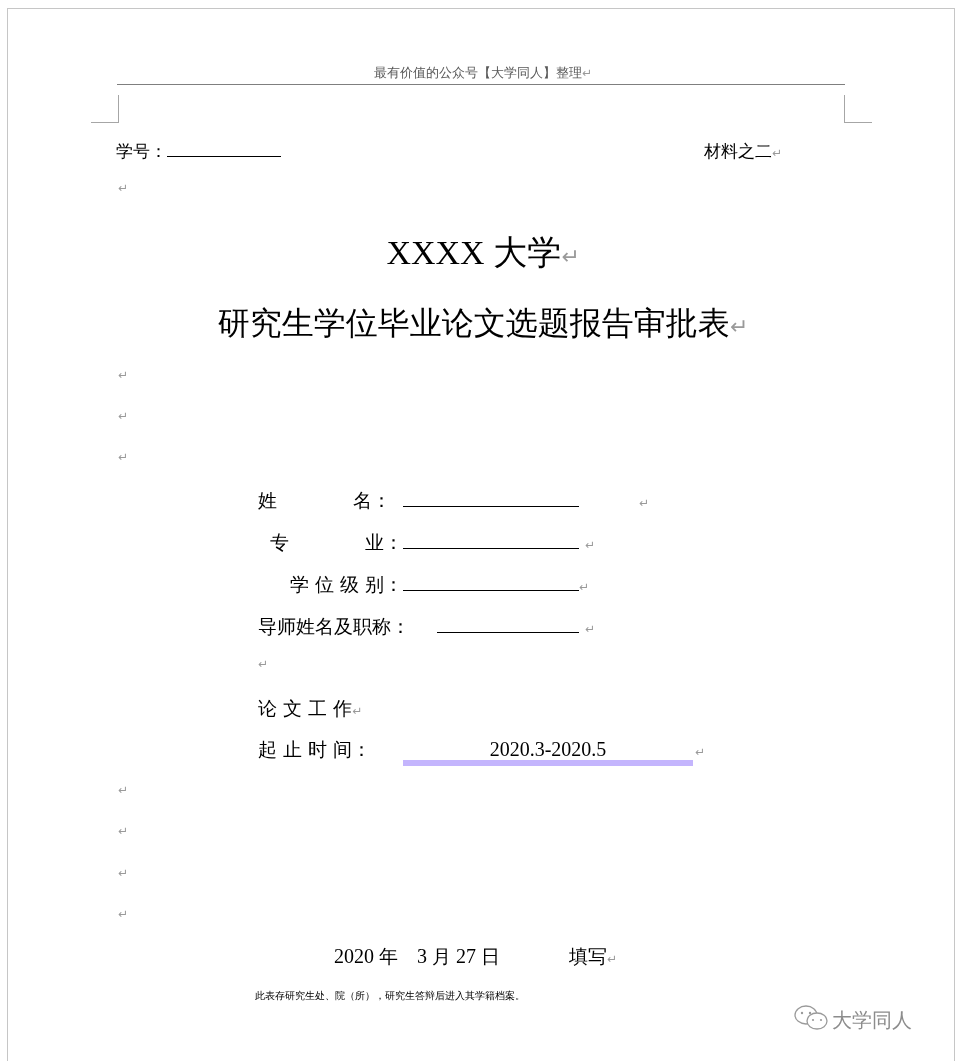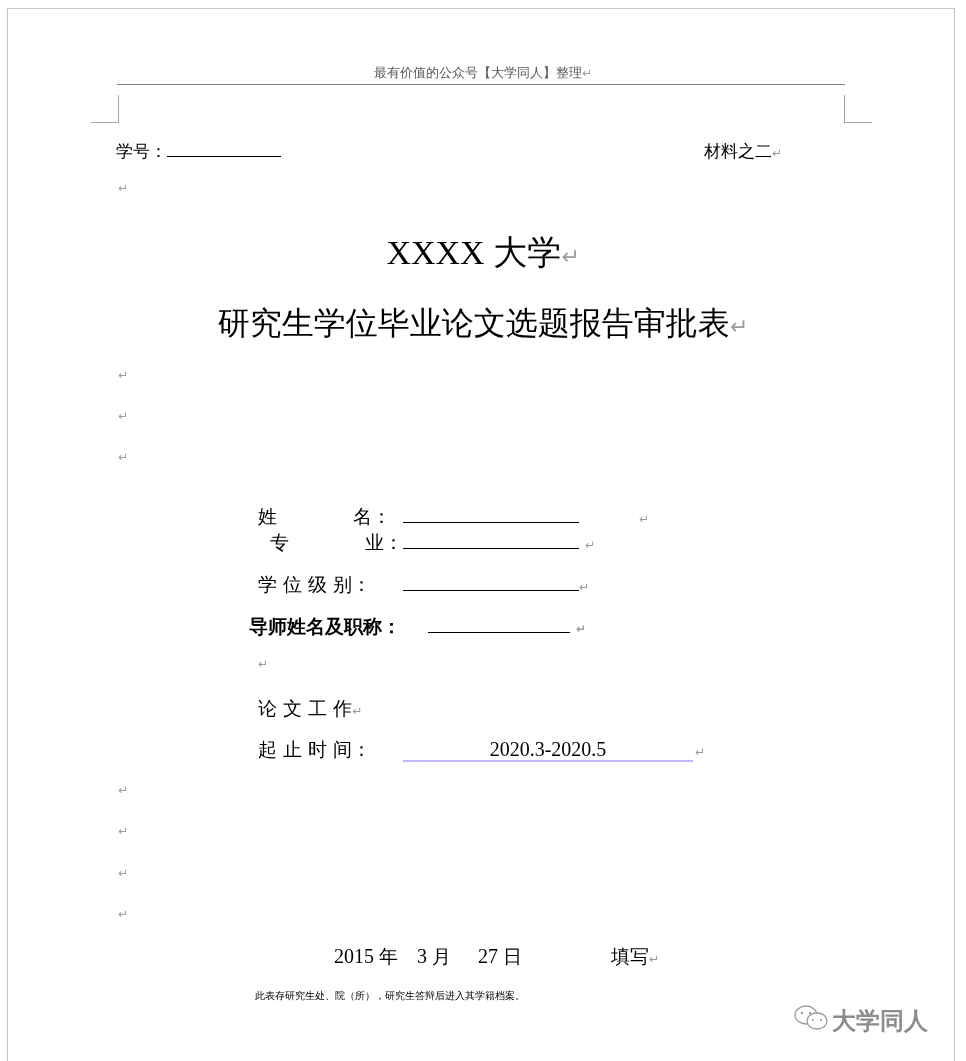--- a/index.html
+++ b/index.html
@@ -10,21 +10,21 @@
   .pm { color:#9a9a9a; font-family:"DejaVu Sans",sans-serif; font-size:12px; }
   .header-text { left:0; width:966px; top:64px; text-align:center; font-size:13px; color:#595959; font-family:"DejaVu Sans",sans-serif; }
   .header-line { position:absolute; left:117px; top:84px; width:728px; height:0; border-top:1px solid #7f7f7f; }
   .corner-v { position:absolute; width:0; border-left:1px solid #a6a6a6; }
   .corner-h { position:absolute; height:0; border-top:1px solid #a6a6a6; }
   .uline { display:inline-block; border-bottom:1px solid #000; vertical-align:baseline; height:16px; }
   .f17 { font-size:17px; font-family:"DejaVu Sans",sans-serif; }
   .label { font-size:19px; font-family:"DejaVu Serif",serif; letter-spacing:0; }
   .title1 { left:0; width:966px; text-align:center; top:230px; font-size:34px; font-family:"Liberation Serif",serif; }
   .title2 { left:0; width:966px; text-align:center; top:302px; font-size:32px; font-family:"DejaVu Serif",serif; }
-  .wm { color:#8c8c8c; font-family:"DejaVu Sans",sans-serif; font-size:24px;font-weight:bold; }
+  .wm { color:#8c8c8c; font-family:"DejaVu Sans",sans-serif; font-size:20px; }
 </style>
 </head>
 <body>
 
 <div class="page"></div>
 
 <div class="abs header-text">
   <span>最有价值的公众号【大学同人】整理</span><span class="pm">↵</span>
 </div>
 <div class="header-line"></div>
@@ -48,54 +48,54 @@
 </div>
 <div class="abs title2">
   <span>研究生学位毕业论文选题报告审批表</span><span class="pm" style="font-size:22px;">↵</span>
 </div>
 
 <div class="abs pm" style="left:118px;top:368px;">↵</div>
 <div class="abs pm" style="left:118px;top:409px;">↵</div>
 <div class="abs pm" style="left:118px;top:450px;">↵</div>
 
 <div class="abs label" style="left:258px;top:488px;">
-  <span style="display:inline-block;width:145px;margin-top:16px;">姓　　　　名：</span><span class="uline" style="width:176px;"></span><span class="pm" style="margin-left:60px;">↵</span>
+  <span style="display:inline-block;width:145px;">姓　　　　名：</span><span class="uline" style="width:176px;"></span><span class="pm" style="margin-left:60px;">↵</span>
 </div>
 <div class="abs label" style="left:258px;top:530px;">
   <span style="display:inline-block;width:145px;text-align:right;">专　　　　业：</span><span class="uline" style="width:176px;"></span><span class="pm" style="margin-left:6px;">↵</span>
 </div>
-<div class="abs label" style="left:258px;top:572px;">
+<div class="abs label" style="left:258px;top:572px;text-align:right;">
   <span style="display:inline-block;width:145px;">学 位 级 别：</span><span class="uline" style="width:176px;"></span><span class="pm">↵</span>
 </div>
-<div class="abs label" style="left:249px;top:614px;font-weight:bold;">
+<div class="abs label" style="left:258px;top:614px;">
   <span style="display:inline-block;width:179px;">导师姓名及职称：</span><span class="uline" style="width:142px;"></span><span class="pm" style="margin-left:6px;">↵</span>
 </div>
 
 <div class="abs pm" style="left:258px;top:657px;">↵</div>
 
 <div class="abs label" style="left:258px;top:696px;text-align:center;">
   <span>论 文 工 作</span><span class="pm">↵</span>
 </div>
 <div class="abs label" style="left:258px;top:737px;">
-  <span style="display:inline-block;width:145px;">起 止 时 间：</span><span style="display:inline-block;width:290px;border-bottom:2px solid #c4b5fd;text-align:center;font-family:'Liberation Serif',serif;font-size:20px;line-height:22px;"><span>2020.3-2020.5</span></span><span class="pm" style="margin-left:2px;">↵</span>
+  <span style="display:inline-block;width:145px;">起 止 时 间：</span><span style="display:inline-block;width:290px;border-bottom:6px solid #c4b5fd;text-align:center;font-family:'Liberation Serif',serif;font-size:20px;line-height:22px;"><span>2020.3-2020.5</span></span><span class="pm" style="margin-left:2px;">↵</span>
 </div>
 
 <div class="abs pm" style="left:118px;top:783px;">↵</div>
 <div class="abs pm" style="left:118px;top:824px;">↵</div>
 <div class="abs pm" style="left:118px;top:866px;">↵</div>
 <div class="abs pm" style="left:118px;top:907px;">↵</div>
 
 <div class="abs" style="left:334px;top:944px;font-size:20px;font-family:'Liberation Serif',serif;">
-  <span>2015</span>
+  <span>2020</span>
   <span style="font-family:'DejaVu Serif',serif;font-size:19px;">年</span>
   <span style="margin-left:14px;">3</span>
   <span style="font-family:'DejaVu Serif',serif;font-size:19px;">月</span>
-  <span style="margin-left:22px;">27</span>
+  <span style="">27</span>
   <span style="font-family:'DejaVu Serif',serif;font-size:19px;">日</span>
-  <span style="margin-left:84px;font-family:'DejaVu Serif',serif;font-size:19px;">填写</span><span class="pm">↵</span>
+  <span style="margin-left:64px;font-family:'DejaVu Serif',serif;font-size:19px;">填写</span><span class="pm">↵</span>
 </div>
 
 <div class="abs" style="left:255px;top:989px;font-size:10px;font-family:'DejaVu Sans',sans-serif;">此表存研究生处、院（所），研究生答辩后进入其学籍档案。</div>
 
 <div class="abs wm" style="left:792px;top:1003px;">
   <span style="display:inline-block;vertical-align:middle;">
     <svg width="40" height="30" viewBox="0 0 40 30">
       <ellipse cx="14" cy="12" rx="11" ry="9" fill="none" stroke="#9a9a9a" stroke-width="1.3"></ellipse>
       <circle cx="10" cy="10" r="1.2" fill="#9a9a9a"></circle>
       <circle cx="18" cy="10" r="1.2" fill="#9a9a9a"></circle>

